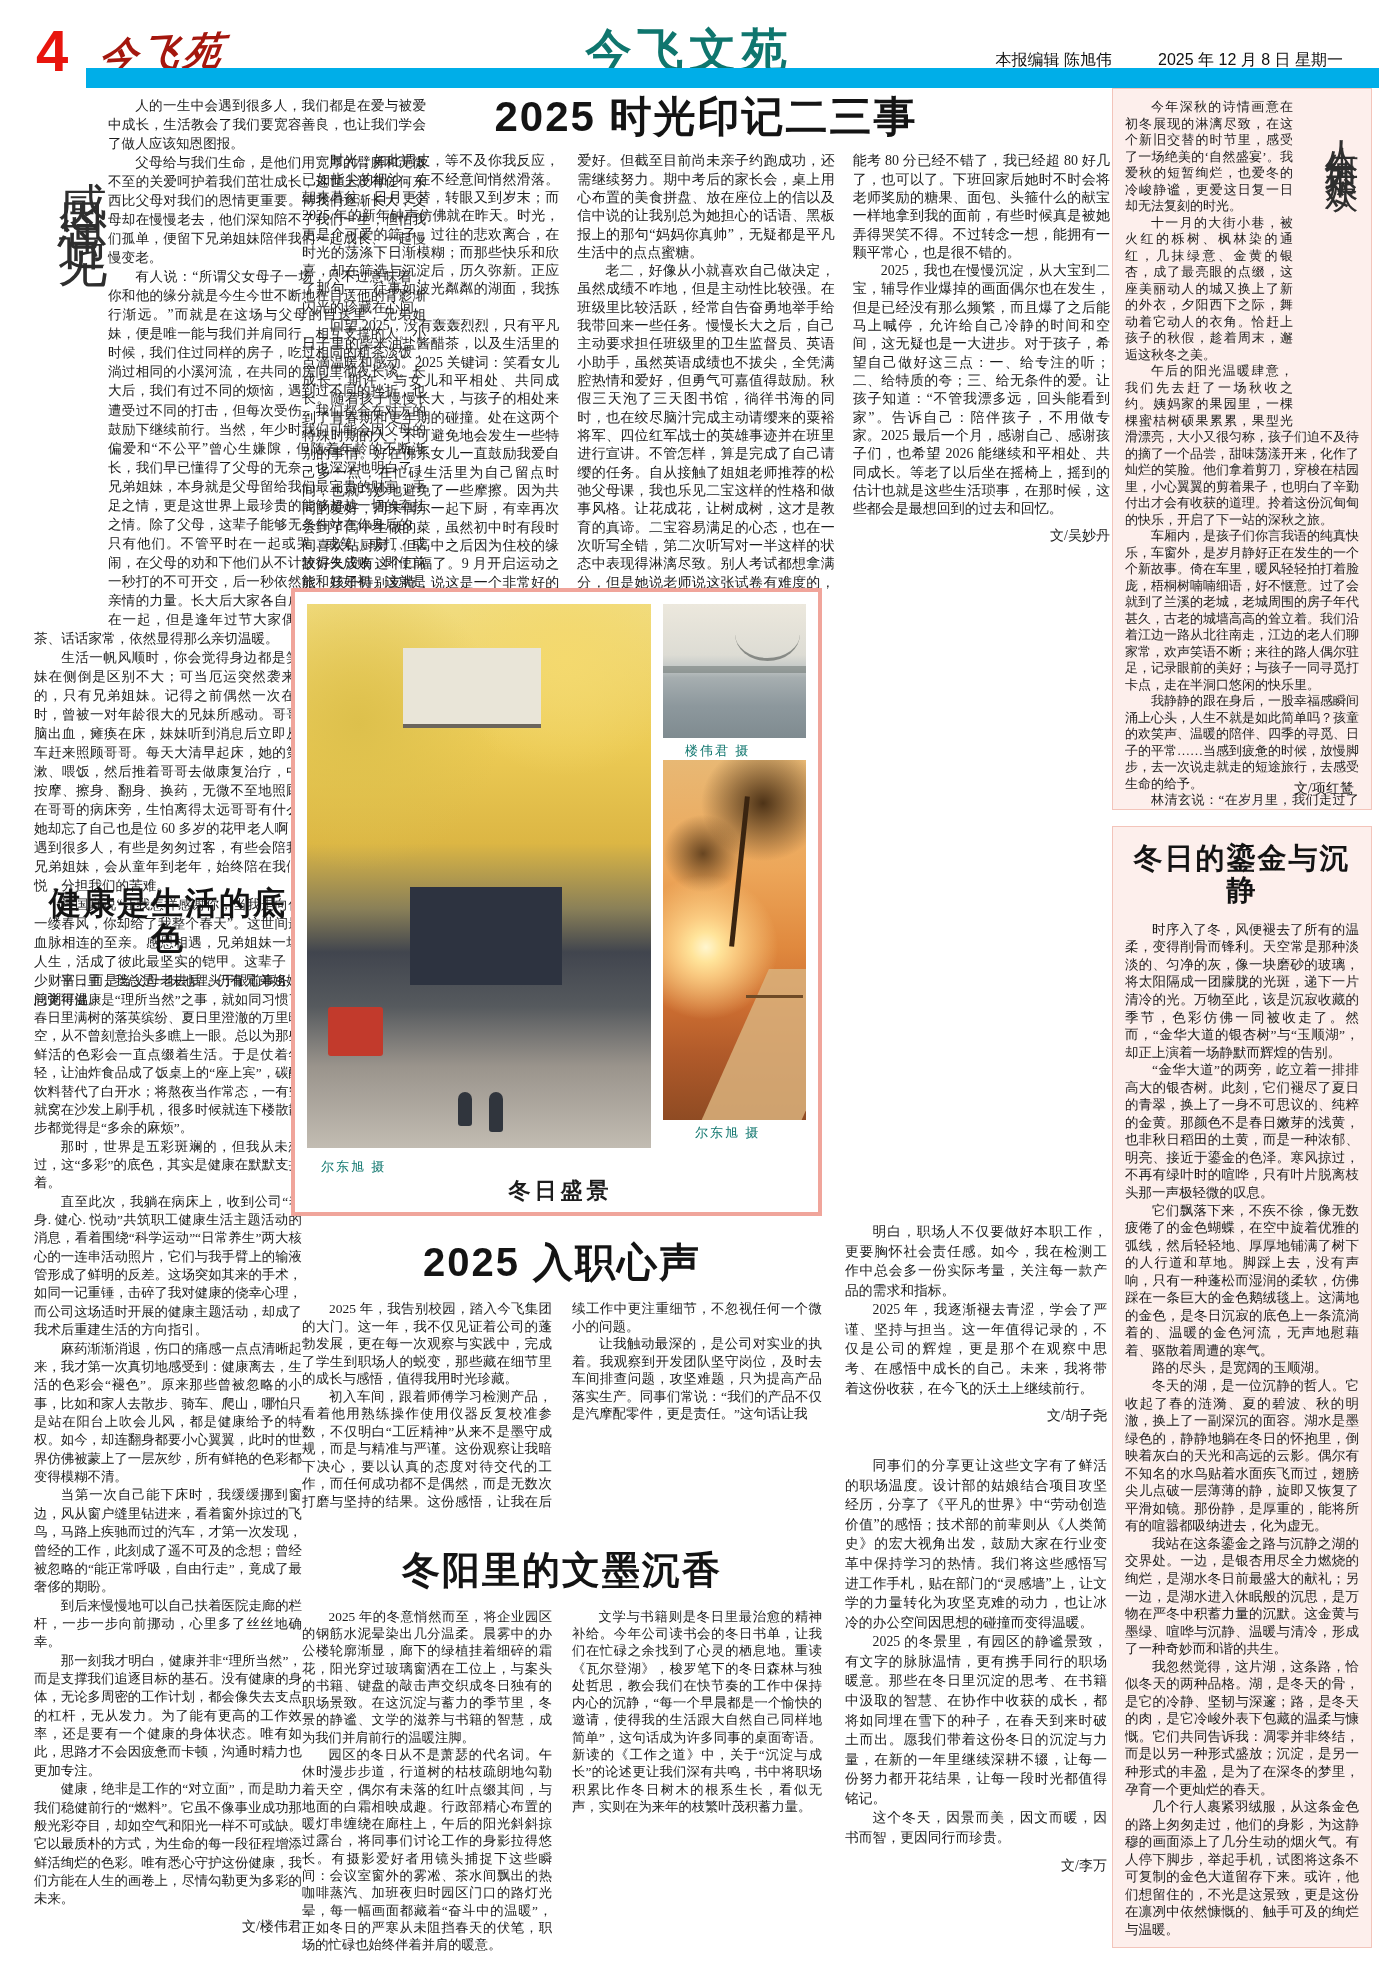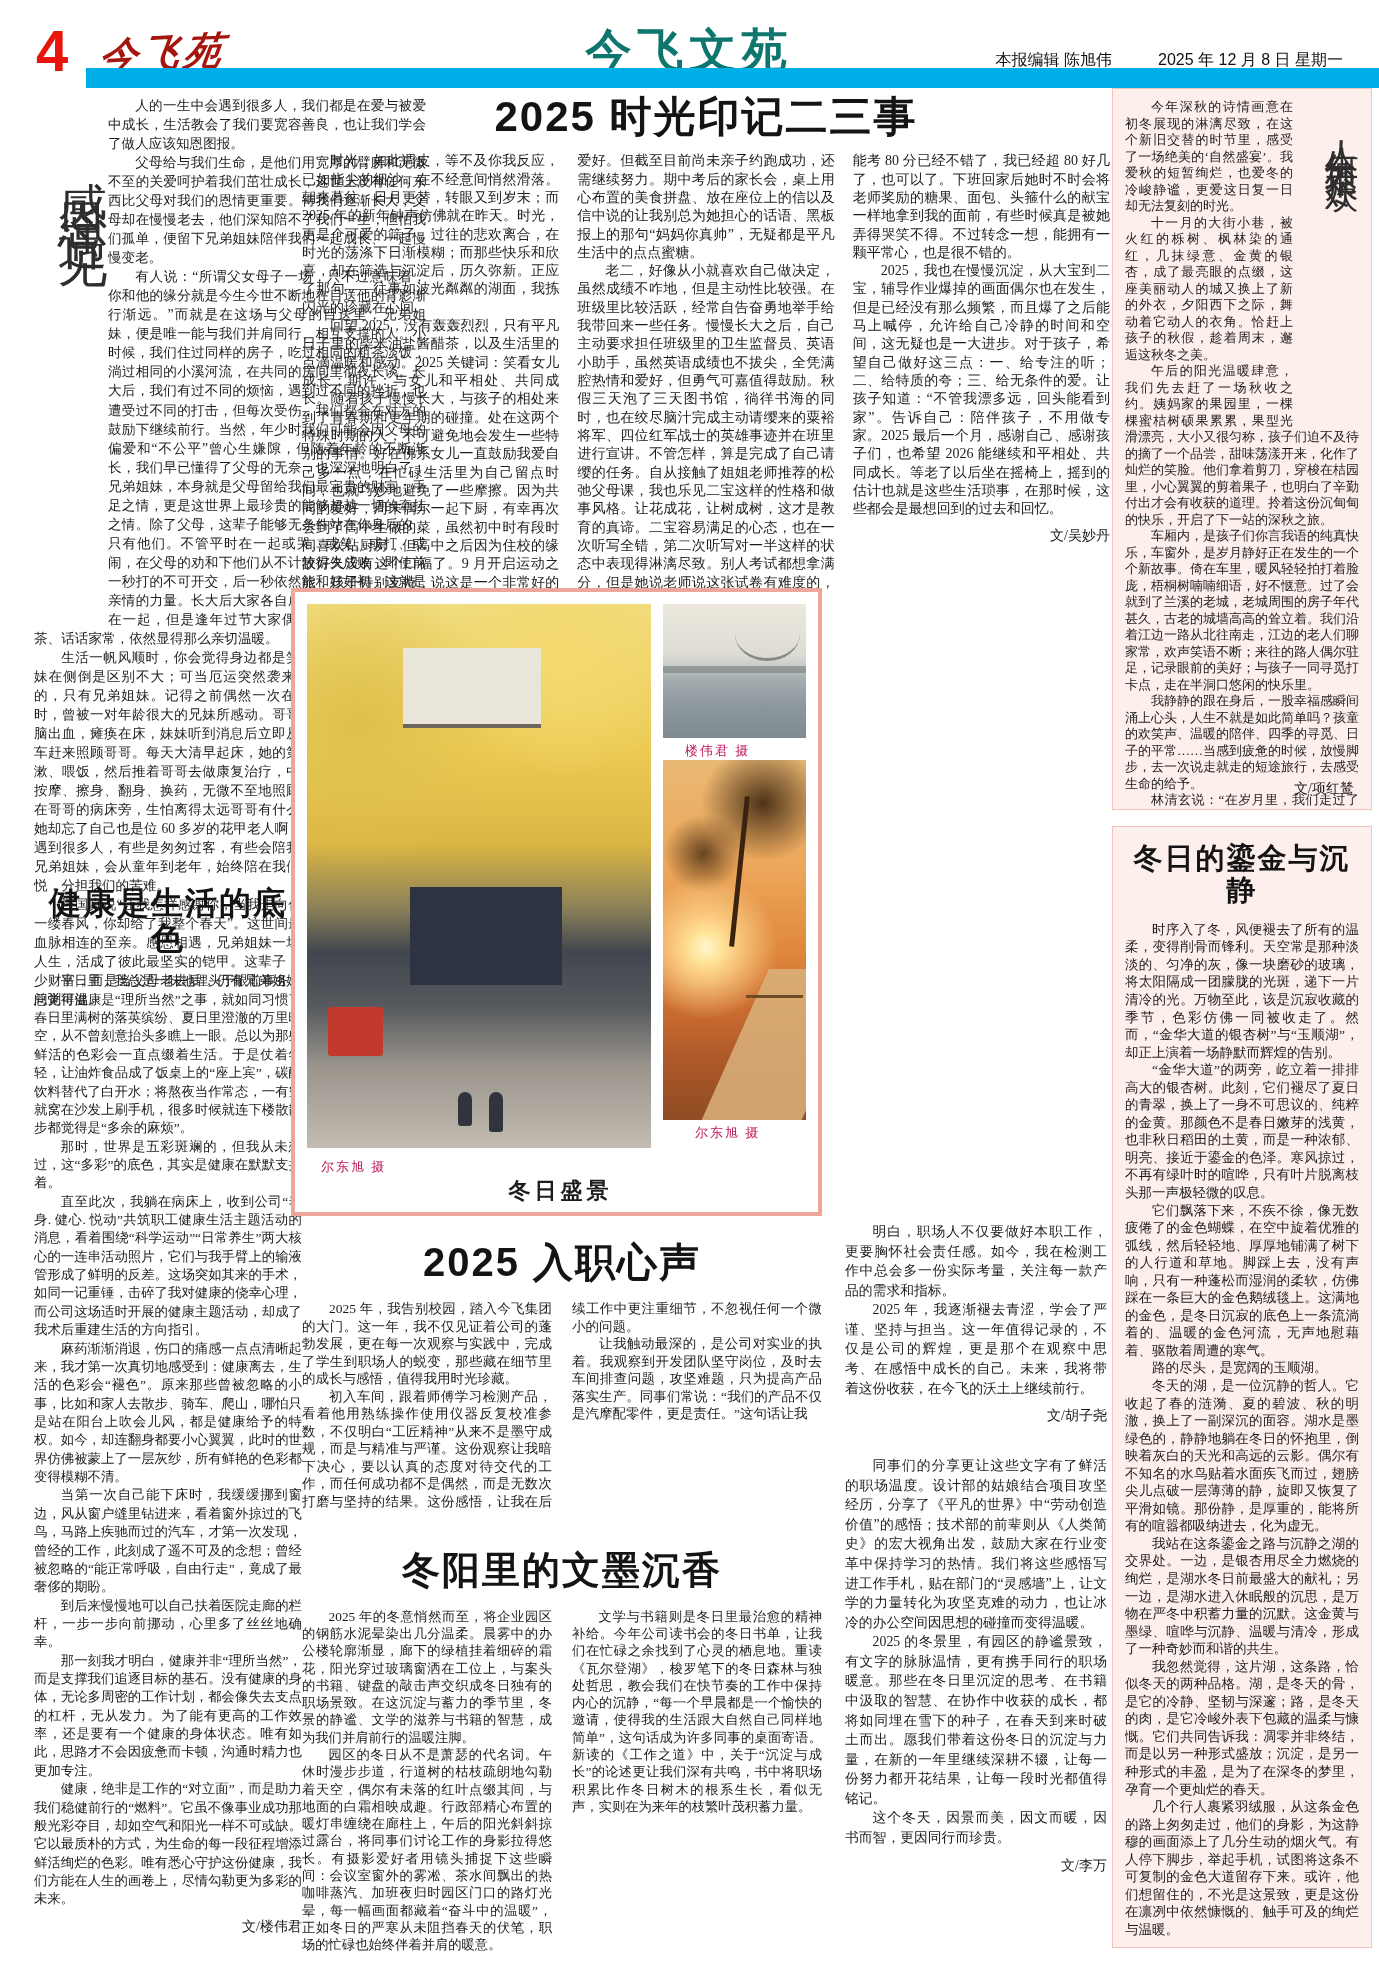--- a/index.html
+++ b/index.html
@@ -33,21 +33,21 @@
   #jiankang .h-title{font-size:32px;margin:0 0 16px 0;}
   
   #shiguang{position:absolute;left:302px;top:94px;width:808px;}
   #shiguang .h-title{font-size:42px;margin:0 0 12px 0;}
   #shiguang .cols{column-count:3;column-gap:18px;column-fill:auto;height:446px;
                   font-size:14px;line-height:1.31;overflow:hidden;}
   
   #photo-box{position:absolute;left:291px;top:588px;width:523px;height:620px;
              border:4px solid #f0a59b;background:#fff;}
   .photo{position:absolute;overflow:hidden;}
-  .ph-caption{position:absolute;font-size:13px;color:#be185d;font-family:"Liberation Serif",serif;
+  .ph-caption{position:absolute;font-size:13px;color:#0f766e;font-family:"Liberation Serif",serif;
               letter-spacing:2px;}
   #photo-label{position:absolute;left:0;right:0;bottom:6px;text-align:center;
                font-family:"Liberation Sans",sans-serif;font-size:22px;font-weight:700;letter-spacing:4px;margin-left:8px;}
   
   #photo-ginkgo{left:12px;top:12px;width:344px;height:544px;
     background:
       radial-gradient(ellipse 55% 35% at 75% 10%,#f4d96e 0%,rgba(244,217,110,0) 62%),
       radial-gradient(ellipse 65% 42% at 15% 22%,#ddc04c 0%,rgba(221,192,76,0) 64%),
       linear-gradient(180deg,#f1dc7f 0%,#eccb55 26%,#dcb644 44%,#8a8058 56%,#41454e 64%,#565a5e 74%,#9a948c 85%,#c2bcb2 100%);}
   .bldg{position:absolute;left:28%;top:8%;width:40%;height:14%;background:#e9e5d8;

